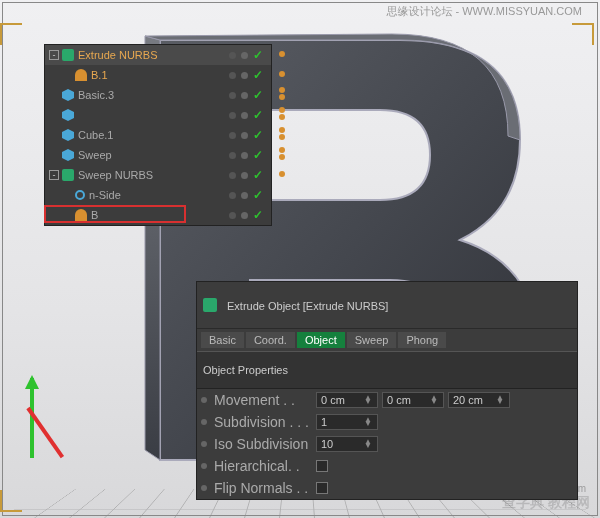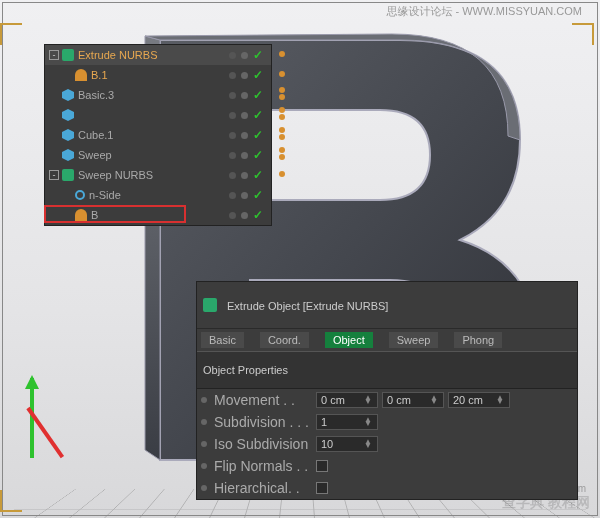--- a/index.html
+++ b/index.html
@@ -35,21 +35,21 @@
 .dot{width:7px;height:7px;border-radius:50%}
 .dot.g1{background:#555}
 .dot.g2{background:#666}
 .check{color:#2ec22e;font-weight:bold;font-size:12px}
 .layer-dot{width:6px;height:6px;background:#d89030;border-radius:50%;margin-left:3px}
 .right-dots{position:absolute;right:-14px;display:flex;flex-direction:column;gap:1px}
 .highlight-box{position:absolute;left:44px;bottom:2px;width:142px;height:18px;border:2px solid #d83030;z-index:11;pointer-events:none}
 .attrib{position:absolute;bottom:18px;right:22px;width:382px;background:#3c3c3c;border:1px solid #222;z-index:10;font-size:11px;color:#ccc}
 .attrib-header{display:flex;align-items:flex-end;padding:16px 6px;gap:6px;border-bottom:1px solid #2a2a2a}
 .attrib-header .obj-icon{width:14px;height:14px}
-.tabs{display:flex;gap:16px;padding:3px 4px}
+.tabs{display:flex;gap:2px;padding:3px 4px}
 .tab{padding:2px 8px;background:#4a4a4a;color:#bbb;font-size:11px;cursor:pointer}
 .tab.active{background:#15803d;color:#fff}
 .section-h{background:#333;padding:12px 6px;font-size:11px;border-top:1px solid #555;border-bottom:1px solid #222}
 .prop-row{display:flex;align-items:center;padding:2px 4px;height:22px;gap:4px}
 .prop-label{width:98px;color:#aaa;font-size:14px}
 .bullet{width:6px;height:6px;background:#666;border-radius:50%;margin-right:3px;display:inline-block}
 .num-input{background:#2a2a2a;border:1px solid #555;color:#ccc;padding:1px 4px;width:62px;height:16px;font-size:11px;display:flex;align-items:center;justify-content:space-between}
 .spinner{width:10px;color:#888;font-size:8px;line-height:4px;text-align:center}
 .checkbox{width:12px;height:12px;border:1px solid #777;background:#2a2a2a}
 </style>
@@ -249,23 +249,23 @@
   <div class="prop-row">
     <span class="bullet"></span>
     <span class="prop-label">Iso Subdivision</span>
     <div class="num-input">
         <span>10</span>
         <span class="spinner">▲<br>▼</span>
       </div>
   </div>
   <div class="prop-row">
     <span class="bullet"></span>
+    <span class="prop-label">Hierarchical. .</span>
+    <div class="checkbox"></div>
+  </div>
+  <div class="prop-row">
+    <span class="bullet"></span>
     <span class="prop-label">Flip Normals . .</span>
     <div class="checkbox"></div>
   </div>
-  <div class="prop-row">
-    <span class="bullet"></span>
-    <span class="prop-label">Hierarchical. .</span>
-    <div class="checkbox"></div>
-  </div>
 </div>
 
 <div class="highlight-box" style="top: 205px;"></div>
 
 </body></html>

